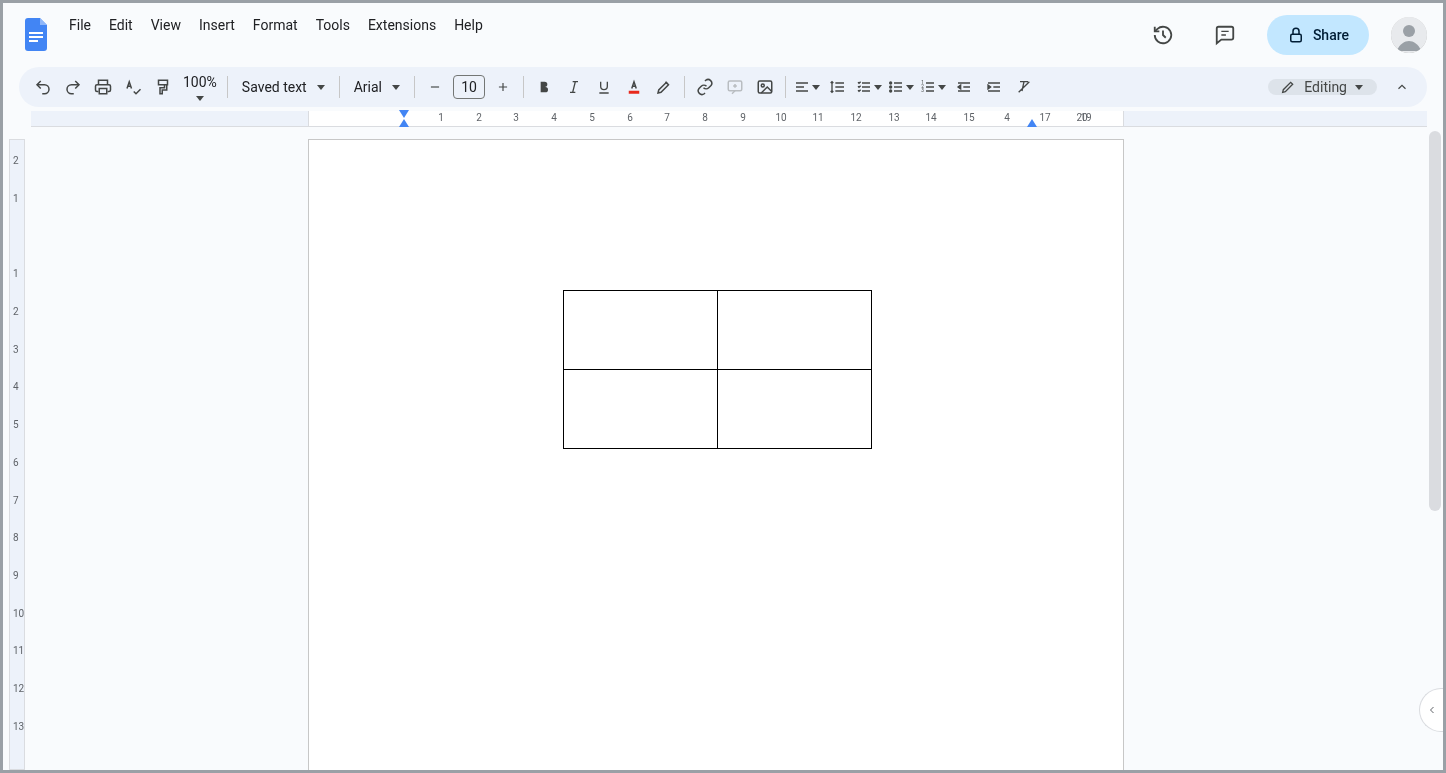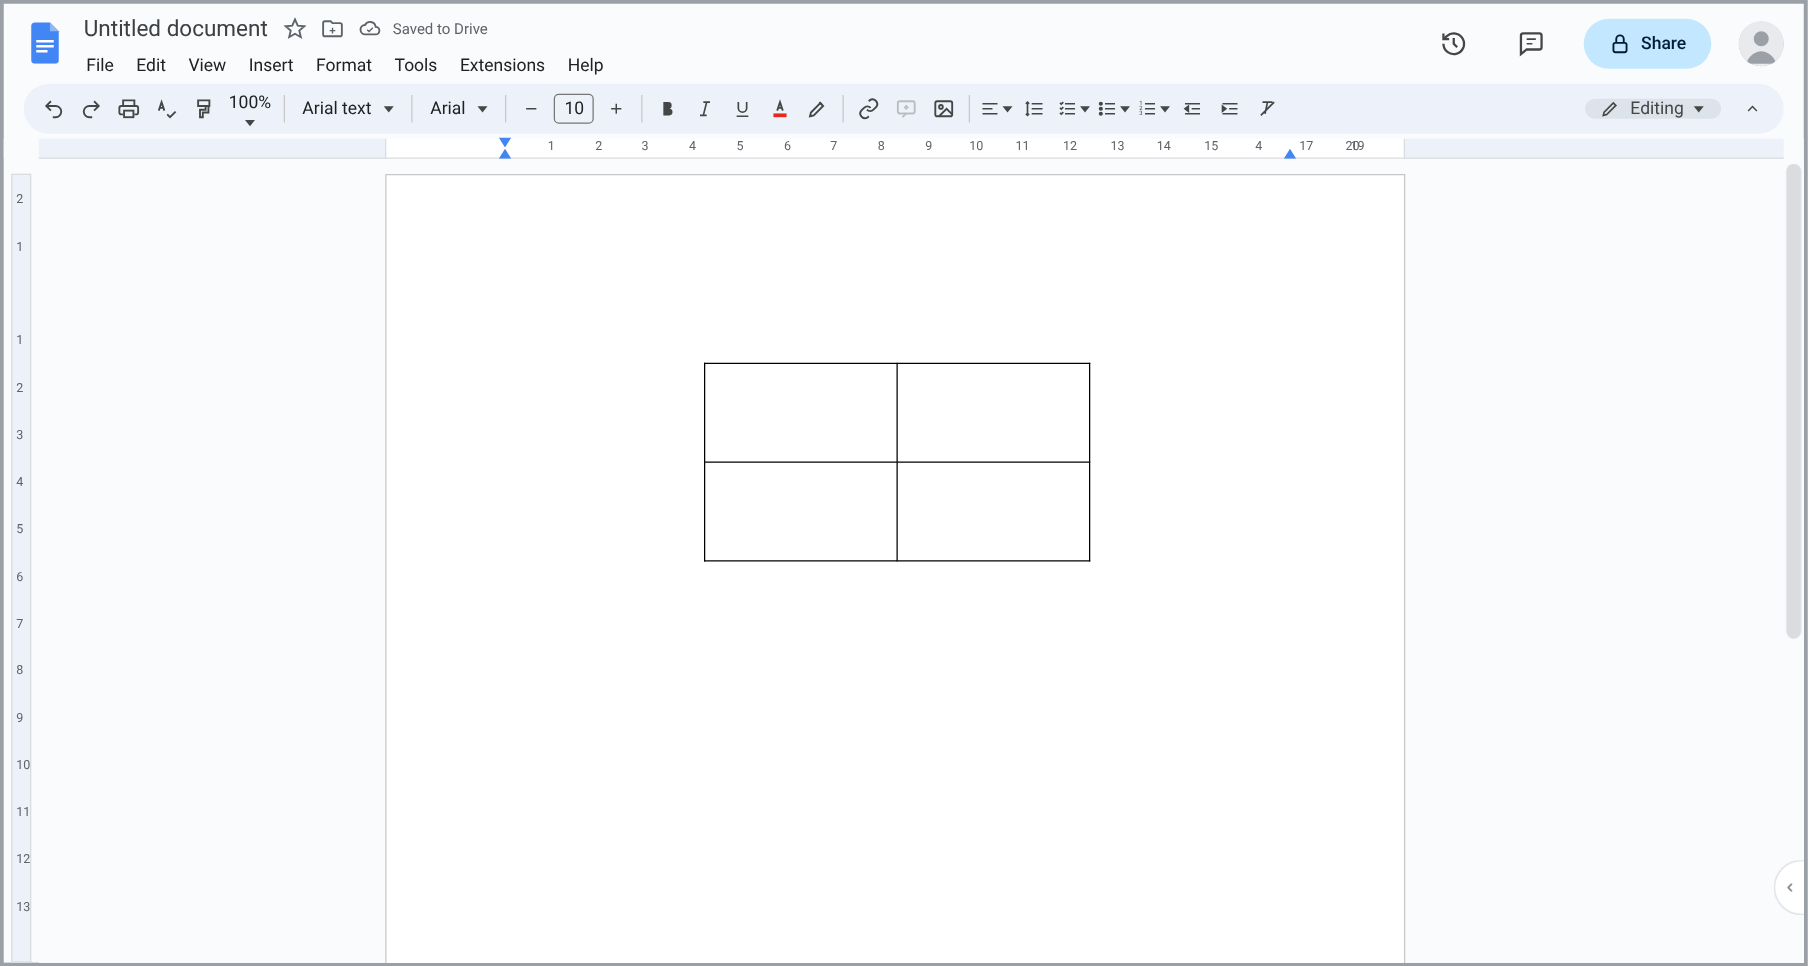--- a/index.html
+++ b/index.html
@@ -70,45 +70,20 @@
     <div class="logo">
       <svg viewBox="0 0 36 36">
           <path fill="#4285f4" d="M9 3h12l7 7v23a3 3 0 0 1-3 3H9a3 3 0 0 1-3-3V6a3 3 0 0 1 3-3z"></path>
           <path fill="#a1c2fa" d="M21 3l7 7h-7z" opacity=".8"></path>
           <rect x="10" y="17" width="14" height="2" fill="#fff"></rect>
           <rect x="10" y="21" width="14" height="2" fill="#fff"></rect>
           <rect x="10" y="25" width="9" height="2" fill="#fff"></rect>
         </svg>
     </div>
     <div class="title-area">
-      <div class="title-row">
-        <span class="doc-title">Untitled document</span>
-        <div class="title-icons">
-          <span class="ic">
-              <svg width="18" height="18" viewBox="0 0 24 24" fill="none" stroke="#5f6368" stroke-width="2">
-                <path d="M12 17.3l-6.2 3.7 1.6-7L2 9.3l7.1-.6L12 2l2.9 6.7 7.1.6-5.4 4.7 1.6 7z"></path>
-              </svg>
-            </span>
-          <span class="ic">
-              <svg width="18" height="18" viewBox="0 0 24 24" fill="none" stroke="#5f6368" stroke-width="2">
-                <path d="M10 4H4a2 2 0 0 0-2 2v12a2 2 0 0 0 2 2h16a2 2 0 0 0 2-2V8a2 2 0 0 0-2-2h-8l-2-2z"></path>
-                <path d="M12 11v6m-3-3h6" stroke-width="1.5"></path>
-              </svg>
-            </span>
-          <div class="saved-wrap">
-            <span class="ic">
-                <svg width="18" height="18" viewBox="0 0 24 24" fill="none" stroke="#5f6368" stroke-width="2">
-                  <path d="M18 18a4 4 0 0 0 0-8 6 6 0 0 0-11.3-2A5 5 0 0 0 7 18z"></path>
-                  <path d="M9 13l2 2 4-4" stroke-width="1.5"></path>
-                </svg>
-              </span>
-            <span class="saved-text">Saved to Drive</span>
-          </div>
-        </div>
-      </div>
       <div class="menubar">
         <span class="mitem">File</span>
         <span class="mitem">Edit</span>
         <span class="mitem">View</span>
         <span class="mitem">Insert</span>
         <span class="mitem">Format</span>
         <span class="mitem">Tools</span>
         <span class="mitem">Extensions</span>
         <span class="mitem">Help</span>
       </div>
@@ -174,21 +149,21 @@
           <svg width="18" height="18" viewBox="0 0 24 24" fill="none" stroke="#444746" stroke-width="2">
             <path d="M18 3H6v6h12zM14 9v4H8v8h3v-5h6V9"></path>
           </svg>
         </div>
       <div class="zoom">
           <span>100%</span>
           <span class="caret"></span>
         </div>
       <div class="sep"></div>
       <div class="style-dd">
-          <span>Arial text</span>
+          <span>Saved text</span>
           <span class="caret"></span>
         </div>
       <div class="sep"></div>
       <div class="font-dd">
           <span>Arial</span>
           <span class="caret"></span>
         </div>
       <div class="sep"></div>
       <div class="fontsize">
         <div class="tbtn">

